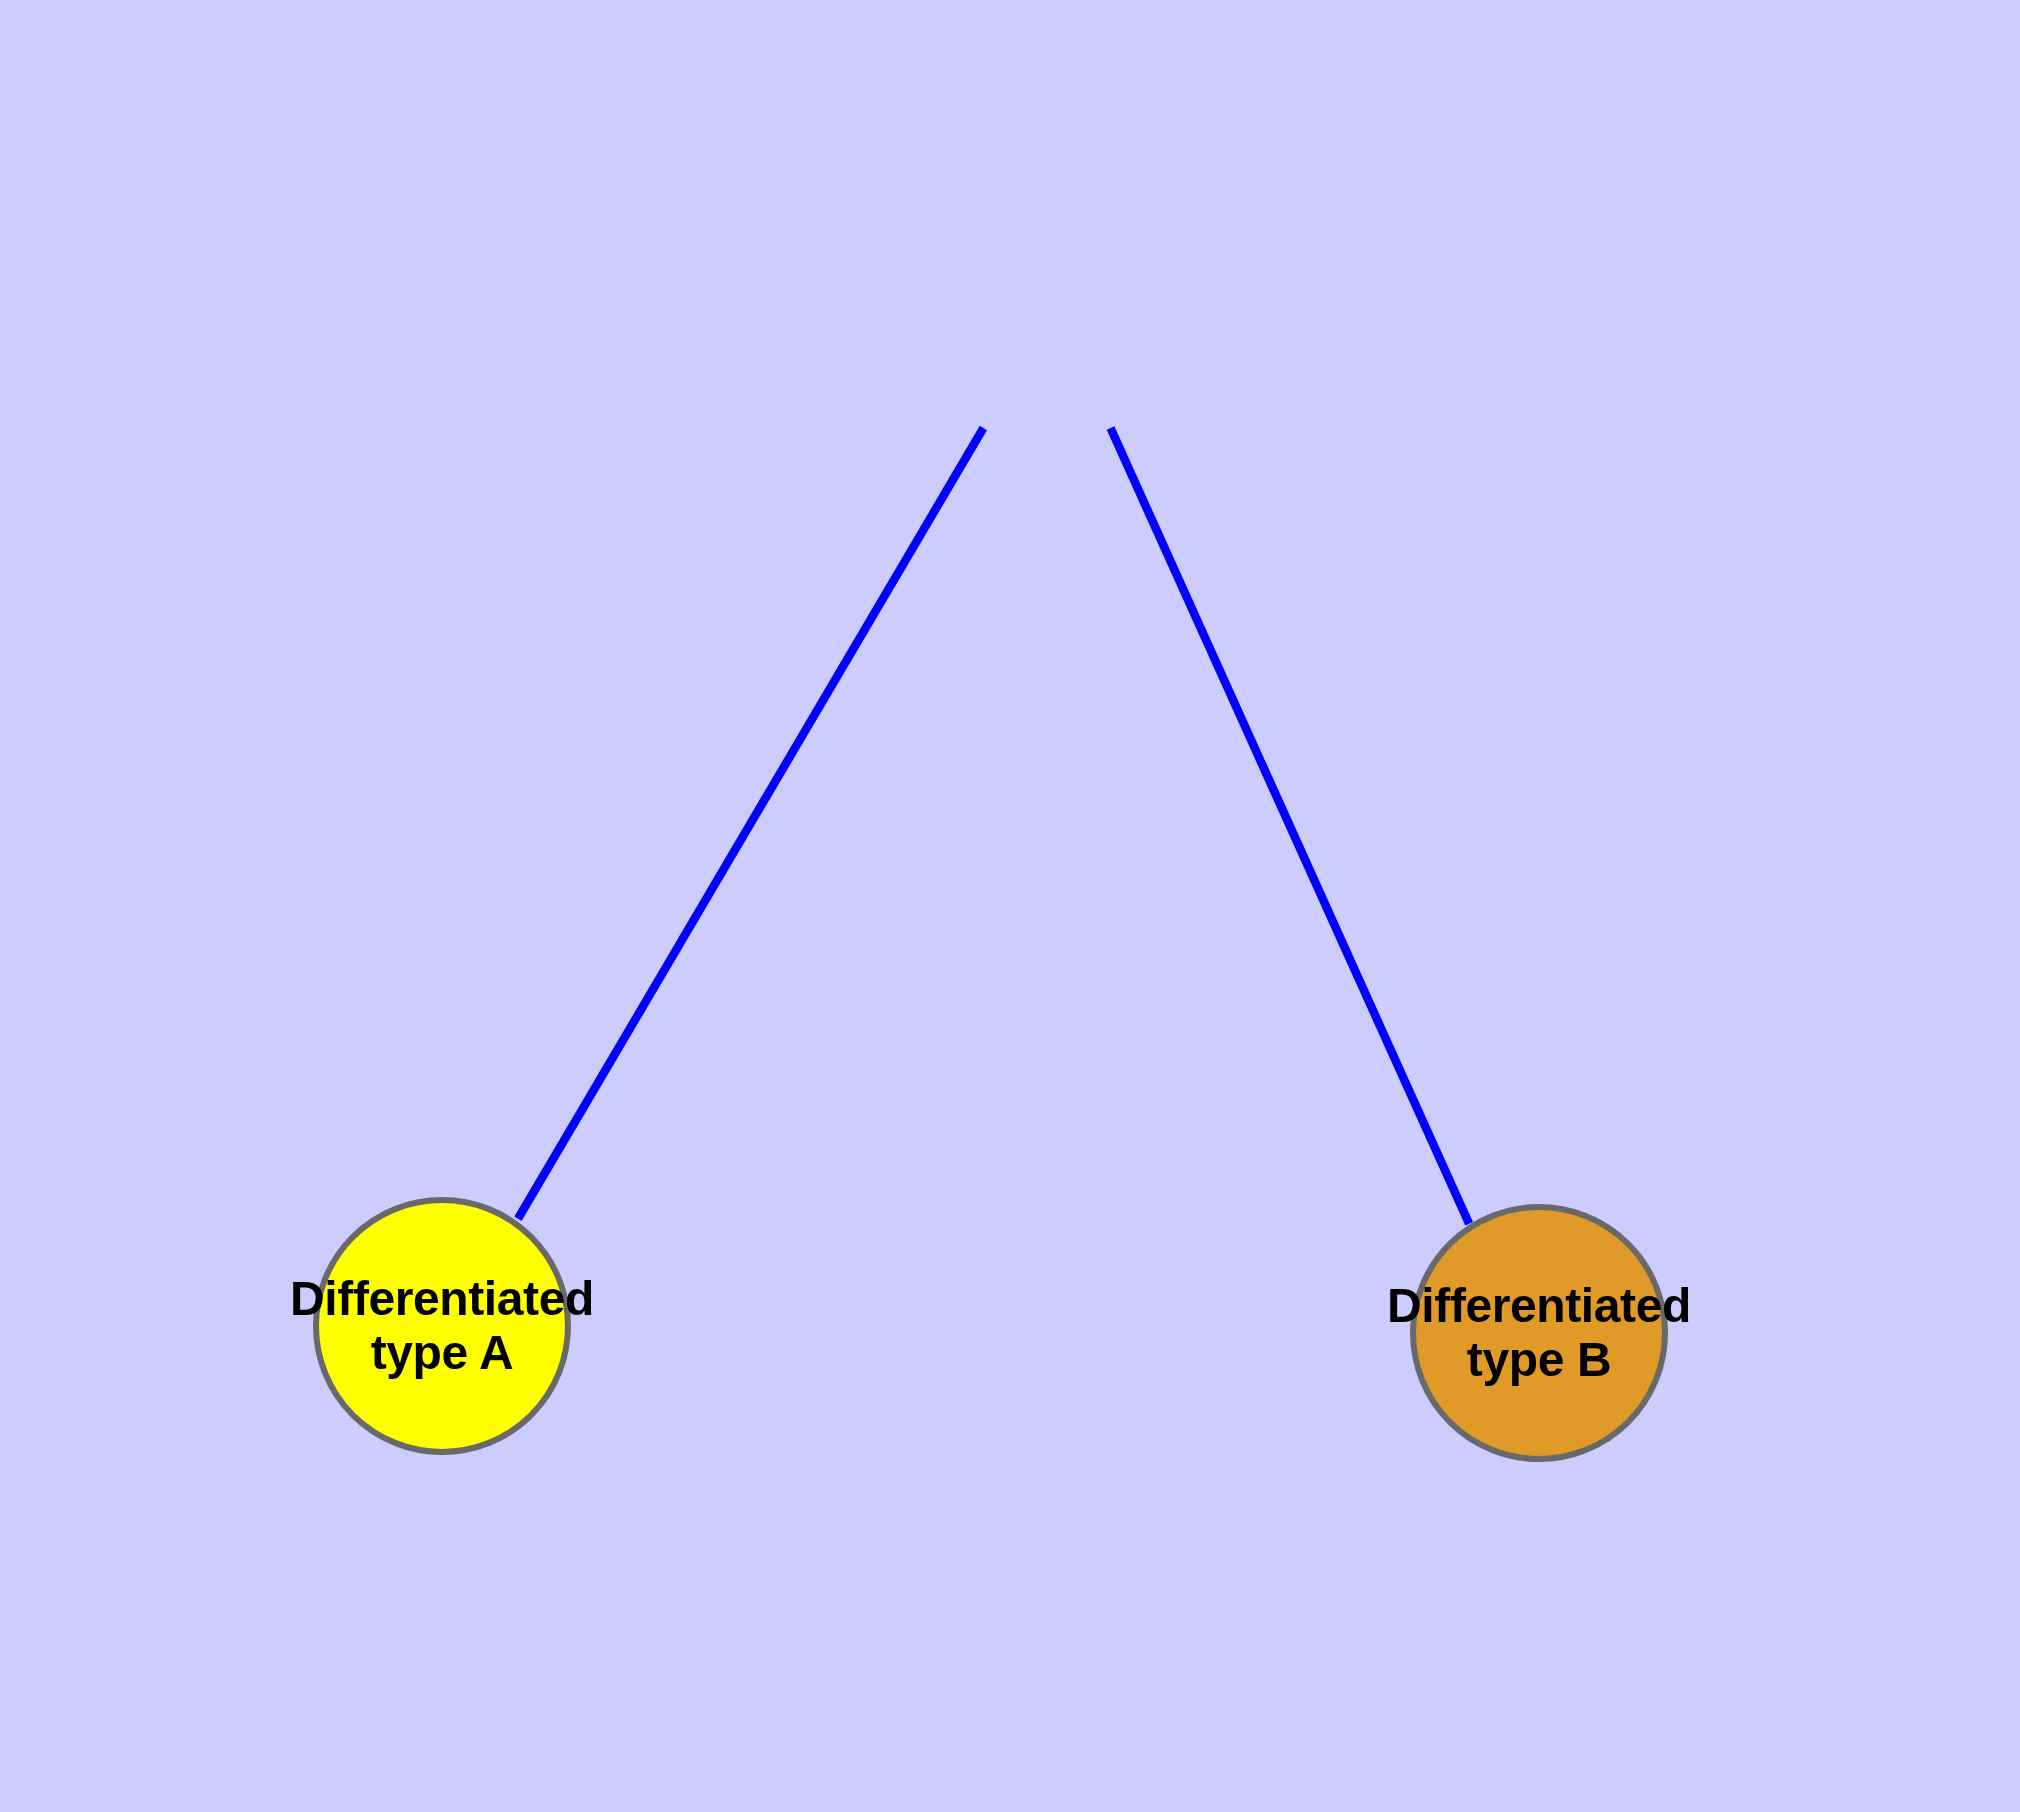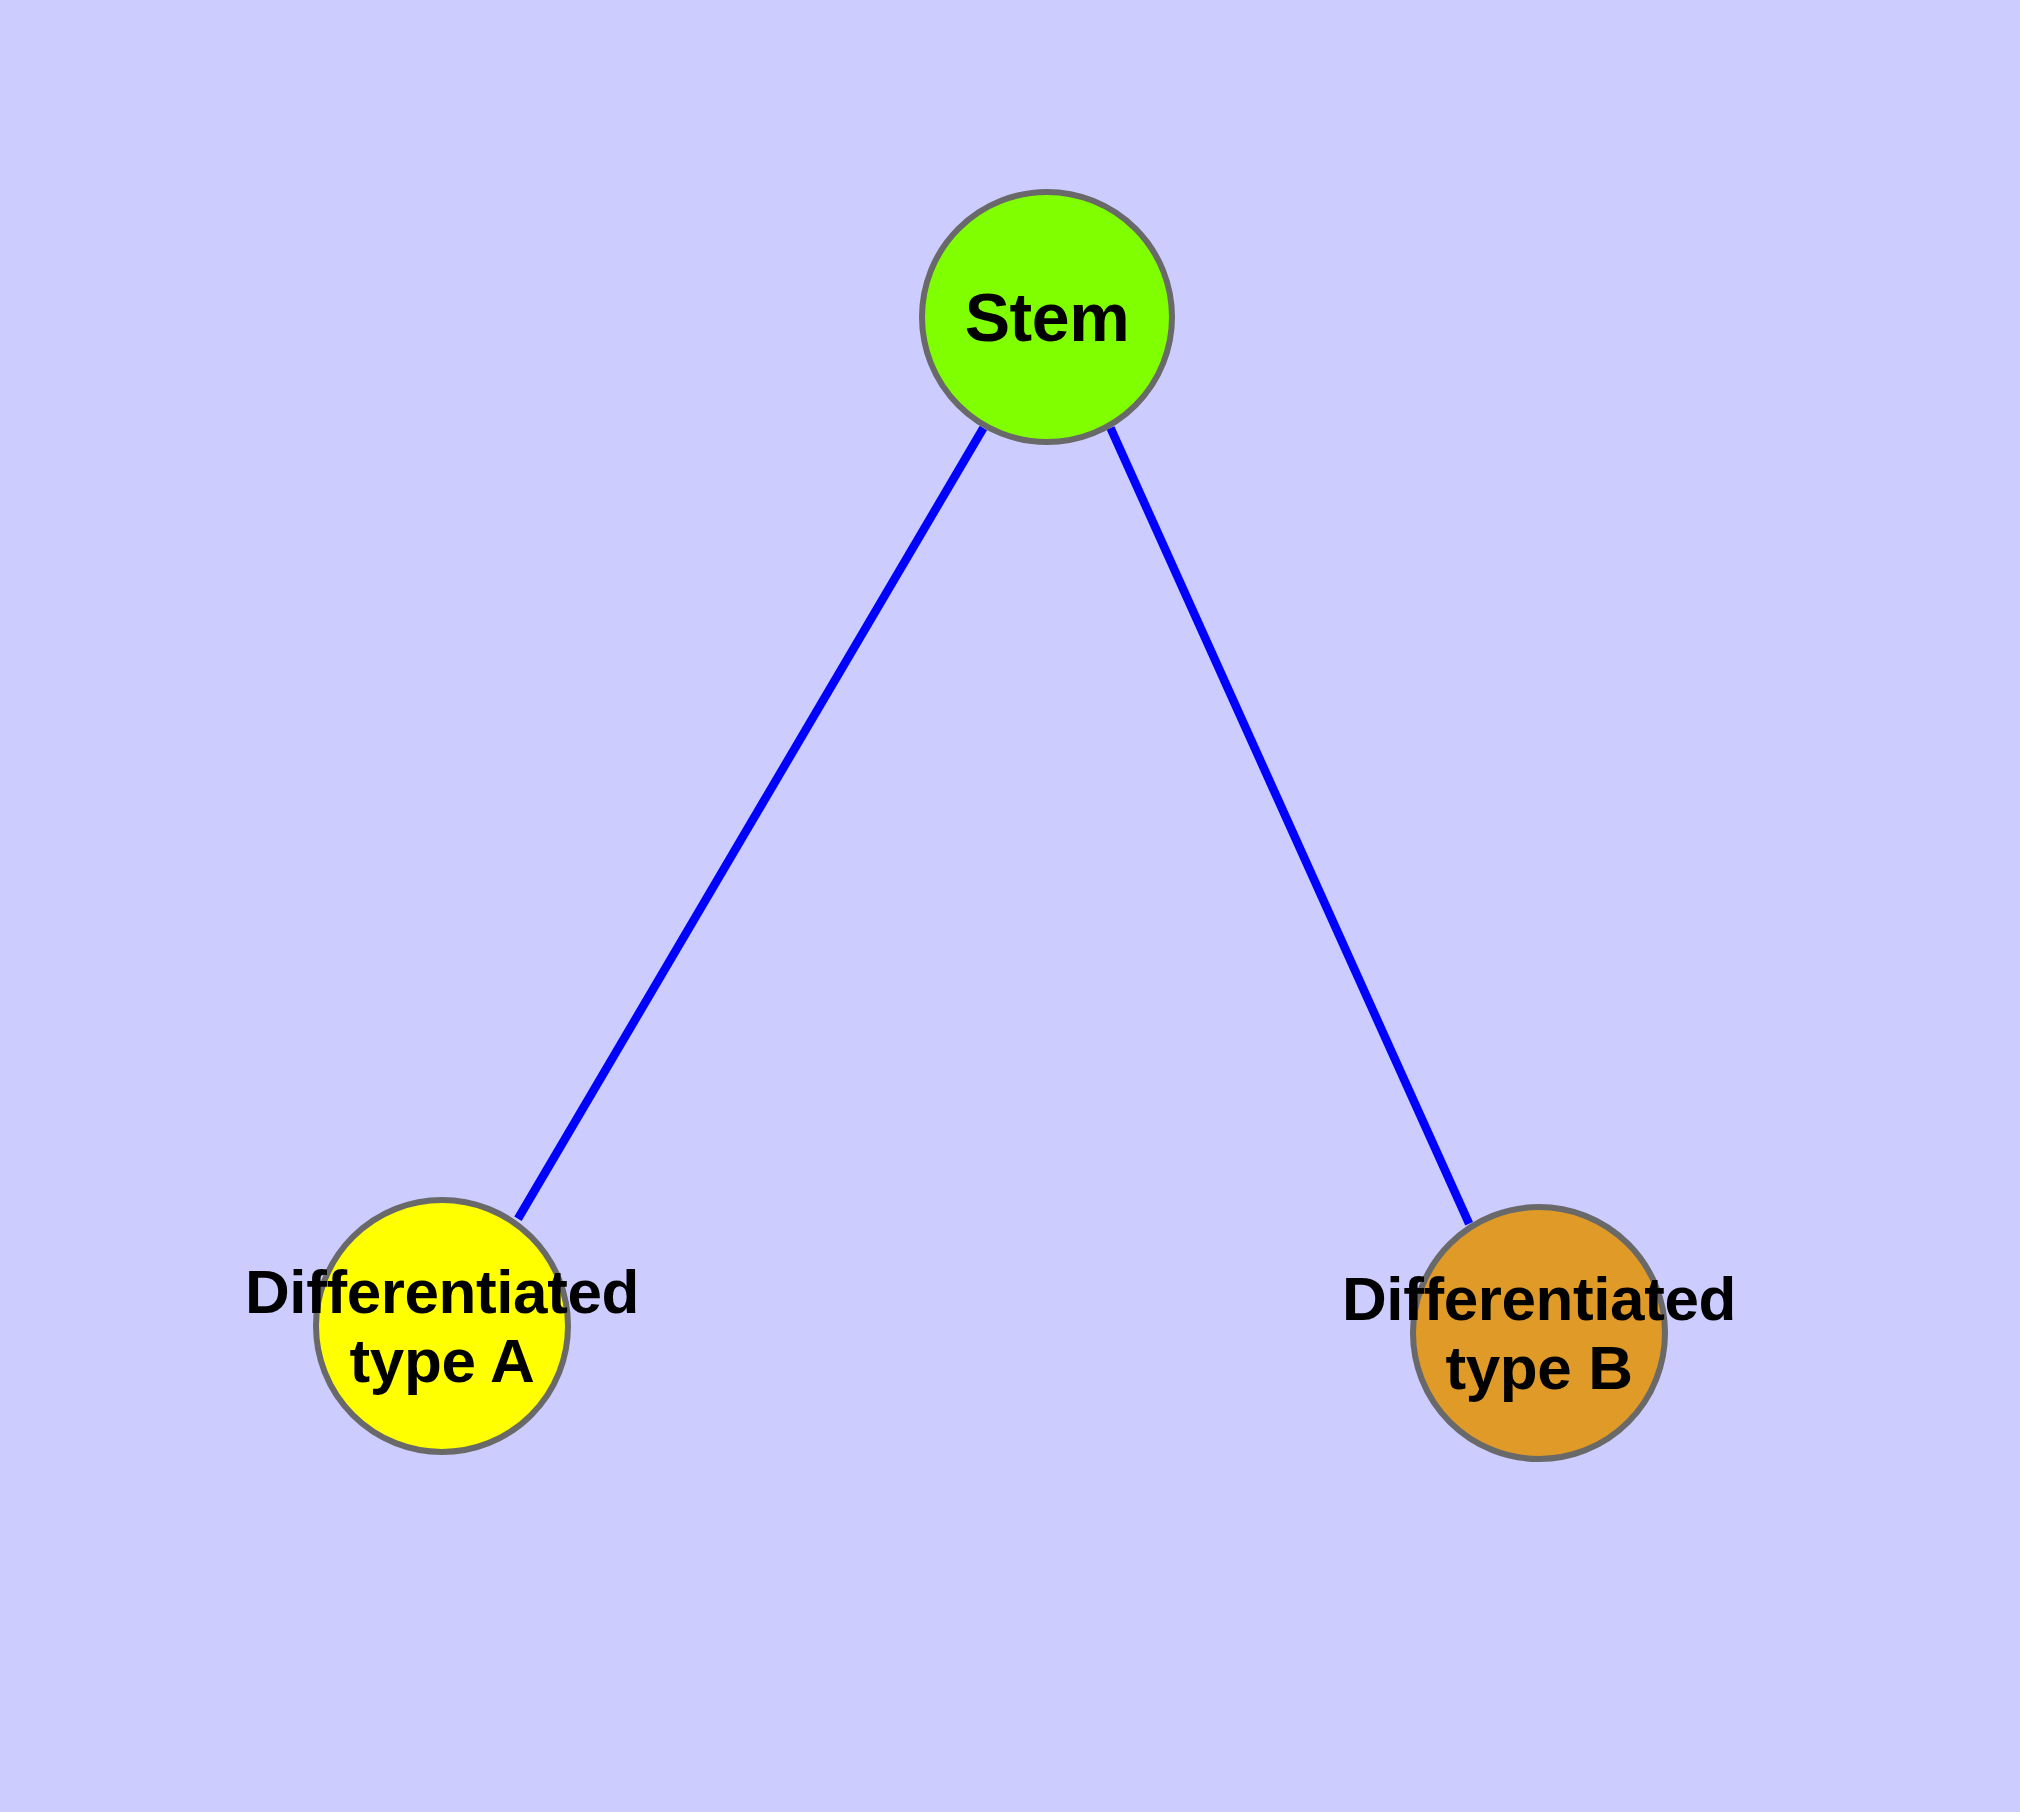--- a/index.html
+++ b/index.html
@@ -38,41 +38,37 @@
     transform: translate(-50%, -50%);
     white-space: pre;
     text-align: center;
     color: #000000;
     font-weight: bold;
     line-height: 1.12;
     letter-spacing: -0.4px;
     pointer-events: none;
   }
   .label-big {
-    font-size: 62px;
+    font-size: 48px;
     text-align: center;
   }
   .label-stem {
     font-size: 68px;
   }
 </style>
 </head>
 <body>
 
 <div id="graph-canvas" style="background: rgb(204, 204, 255); width: 2021px; height: 1812px;">
 
   <svg id="edge-layer" viewBox="0 0 2384 2138" preserveAspectRatio="none" aria-hidden="true">
     <line x1="1160" y1="505" x2="611" y2="1438" stroke="#0000ff" stroke-width="10" stroke-linecap="butt"></line>
     <line x1="1310" y1="505" x2="1733" y2="1444" stroke="#0000ff" stroke-width="10" stroke-linecap="butt"></line>
   </svg>
 
-  <div class="graph-node" style="left:919px; top:189px; width:256px; height:256px;
-              background:#80ff00; border:6.8px solid #696969;">
-    <div class="node-label label-stem" style="color: rgb(0, 0, 0);">Stem</div>
-  </div>
 
   <div class="graph-node" style="left:313px; top:1197px; width:258px; height:258px;
               background:#ffff00; border:6.8px solid #696969;">
     <div class="node-label label-big" style="color: rgb(0, 0, 0);">Differentiated
 type A</div>
   </div>
 
   <div class="graph-node" style="left:1410px; top:1204px; width:258px; height:258px;
               background:#e09a28; border:6.8px solid #696969;">
     <div class="node-label label-big" style="color: rgb(0, 0, 0);">Differentiated

